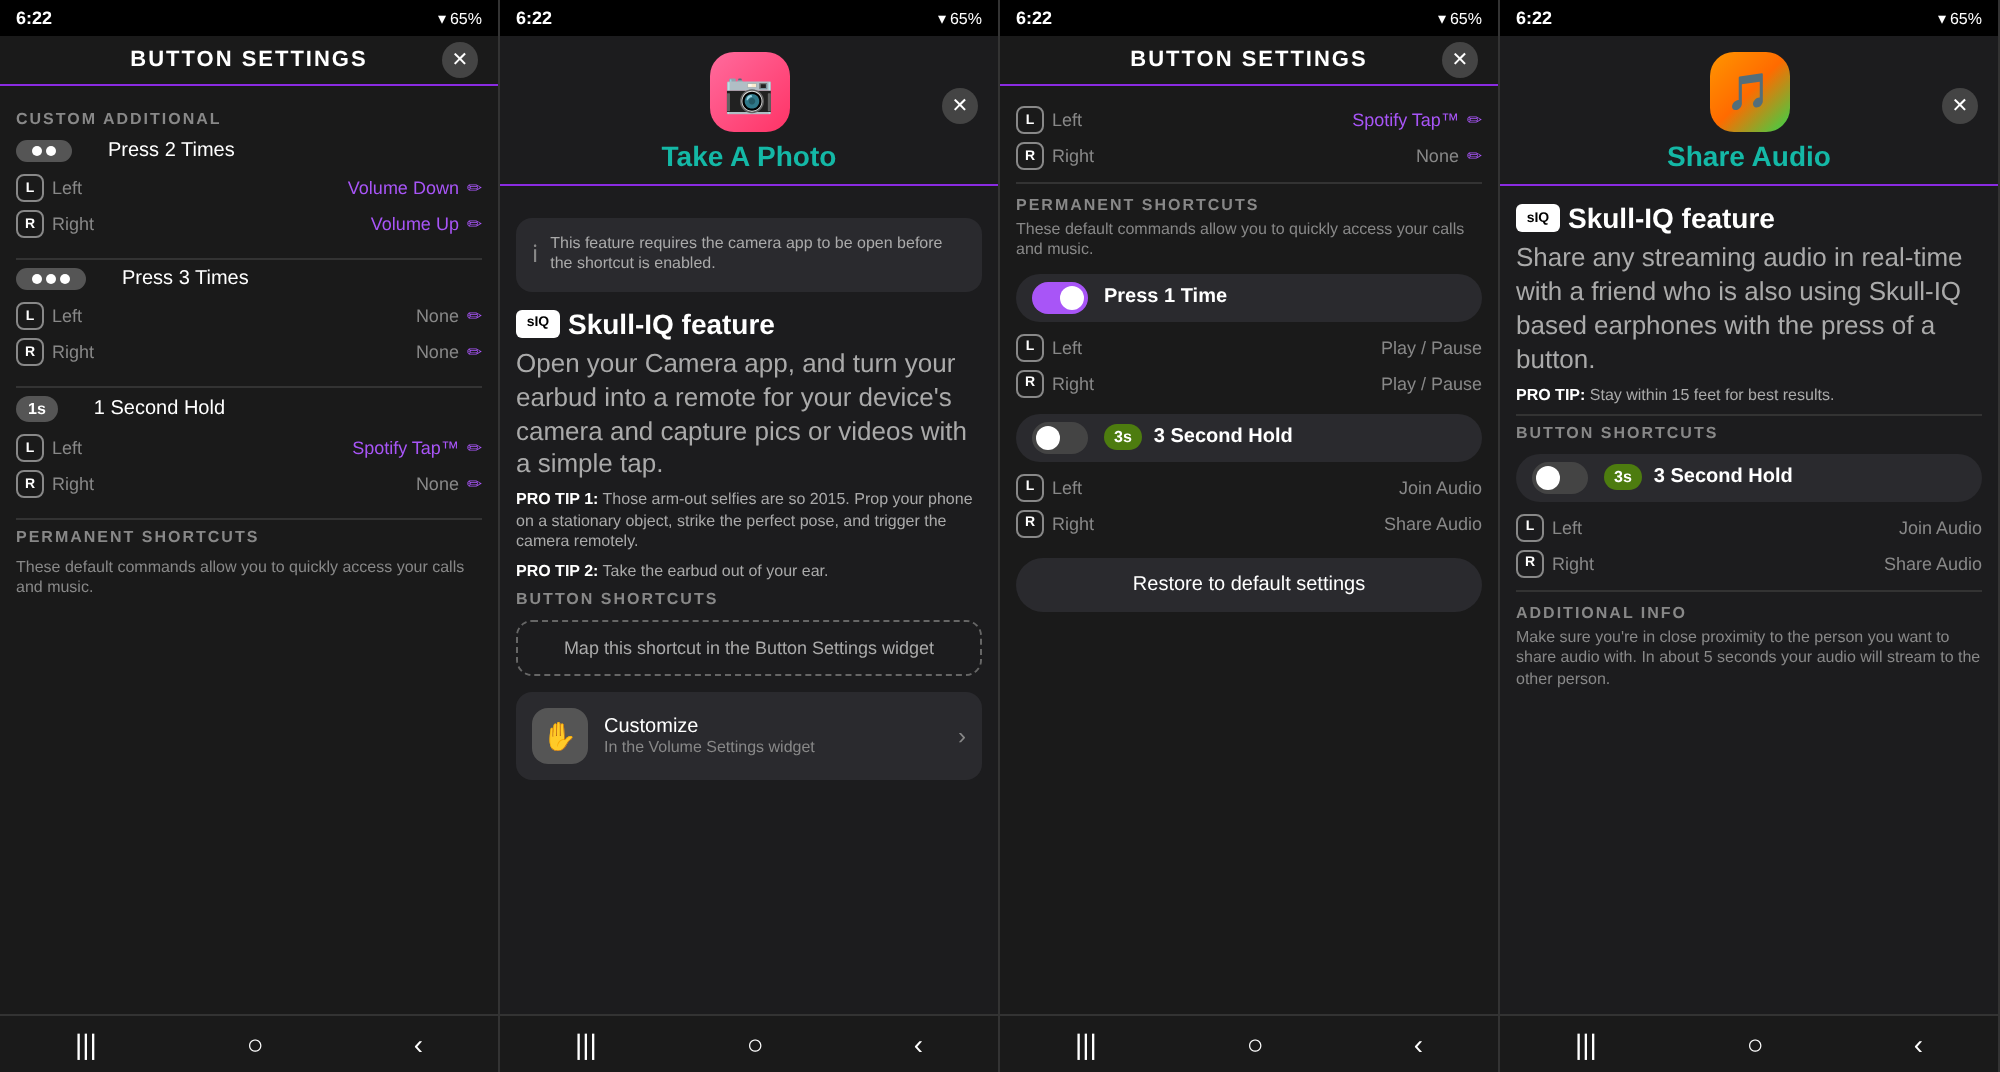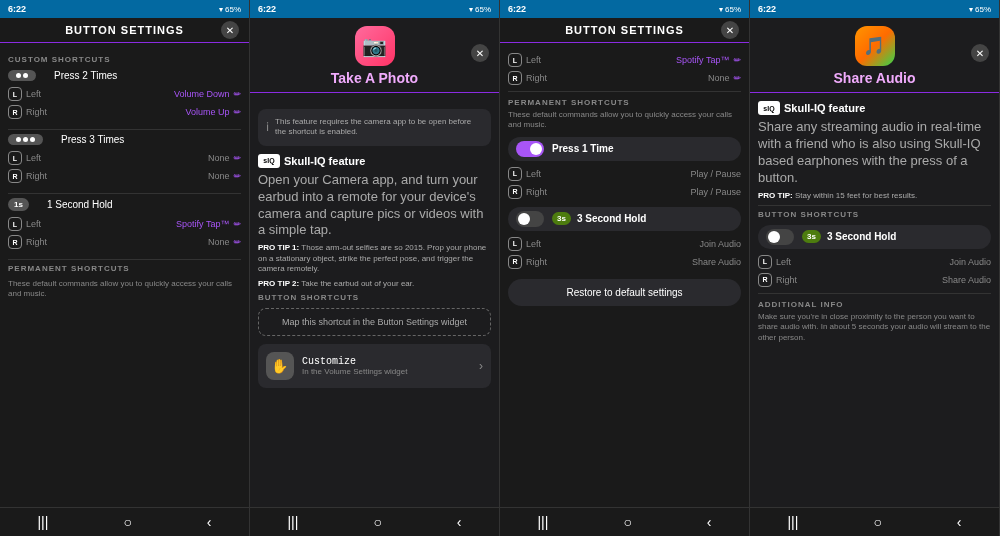--- a/index.html
+++ b/index.html
@@ -21,21 +21,21 @@
       overflow: hidden;
       border-right: 1px solid #333;
       position: relative;
     }
     
     .status-bar {
       display: flex;
       justify-content: space-between;
       align-items: center;
       padding: 4px 8px;
-      background: #0369a1;
+      background: #000000;
       font-size: 9px;
       color: #fff;
       height: 18px;
     }
     .status-left { font-size: 9px; font-weight: 600; }
     .status-right { display: flex; align-items: center; gap: 2px; font-size: 8px; }
     
     .top-bar {
       display: flex;
       align-items: center;
@@ -170,21 +170,21 @@
       height: 40px;
       border-radius: 12px;
       background: linear-gradient(135deg, #ff6b9d, #ff3366);
       display: flex;
       align-items: center;
       justify-content: center;
       font-size: 20px;
       margin-bottom: 4px;
     }
     .panel2-title {
-      color: #f0abfc;
+      color: #14b8a6;
       font-size: 14px;
       font-weight: 700;
       text-align: center;
     }
     .close-btn-abs {
       position: absolute;
       right: 10px;
       top: 26px;
       color: #fff;
       background: #444;
@@ -219,21 +219,21 @@
       height: 14px;
       background: #fff;
       border-radius: 3px;
       display: flex;
       align-items: center;
       justify-content: center;
       font-size: 7px;
       font-weight: 800;
       color: #000;
     }
-    .feature-title { color: #fff; font-size: 11px; font-weight: 600; }
+    .feature-title { color: #fff; font-size: 14px; font-weight: 600; }
     .feature-desc { color: #aaa; font-size: 13px; line-height: 1.3; margin-bottom: 4px; }
     .pro-tip { color: #aaa; font-size: 8px; line-height: 1.3; margin-bottom: 4px; }
     .pro-tip strong { color: #fff; }
     .btn-shortcuts-title {
       color: #888; font-size: 8px; font-weight: 600; letter-spacing: 1px; margin-bottom: 6px; margin-top: 4px;
     }
     .map-btn {
       border: 1.5px dashed #666;
       border-radius: 8px;
       padding: 8px;
@@ -252,21 +252,21 @@
       padding: 8px;
     }
     .customize-left { display: flex; align-items: center; gap: 8px; }
     .customize-icon {
       width: 28px; height: 28px;
       background: #555;
       border-radius: 8px;
       display: flex; align-items: center; justify-content: center;
       font-size: 14px;
     }
-    .customize-text { color: #fff; font-size: 10px; font-weight: 500; font-family: Liberation Mono, monospace; }
+    .customize-text { color: #fff; font-size: 10px; font-weight: 500; }
     .customize-sub { color: #888; font-size: 8px; }
     .chevron { color: #888; font-size: 12px; }
 
     
     .panel3 { background: #1a1a1a; }
     .perm-section-title { color: #888; font-size: 8px; font-weight: 600; letter-spacing: 1px; margin: 6px 0 3px; }
     .perm-section-desc { color: #888; font-size: 8px; line-height: 1.3; margin-bottom: 6px; }
     .toggle-row {
       display: flex;
       align-items: center;
@@ -351,21 +351,21 @@
     <span class="status-right">
       <span>▾</span>
       <span>65%</span>
     </span>
   </div>
   <div class="top-bar">
     <span class="top-bar-title">BUTTON SETTINGS</span>
     <div class="close-btn">✕</div>
   </div>
   <div class="panel-content">
-    <div class="section-title">CUSTOM SHORTCUTS</div>
+    <div class="section-title">CUSTOM ADDITIONAL</div>
 
     <div class="shortcut-block">
       <div class="shortcut-header">
         <div class="btn-icon">
           <span class="dot"></span>
           <span class="dot"></span>
         </div>
         <span class="shortcut-label">Press 2 Times</span>
       </div>
       <div class="lr-row">

